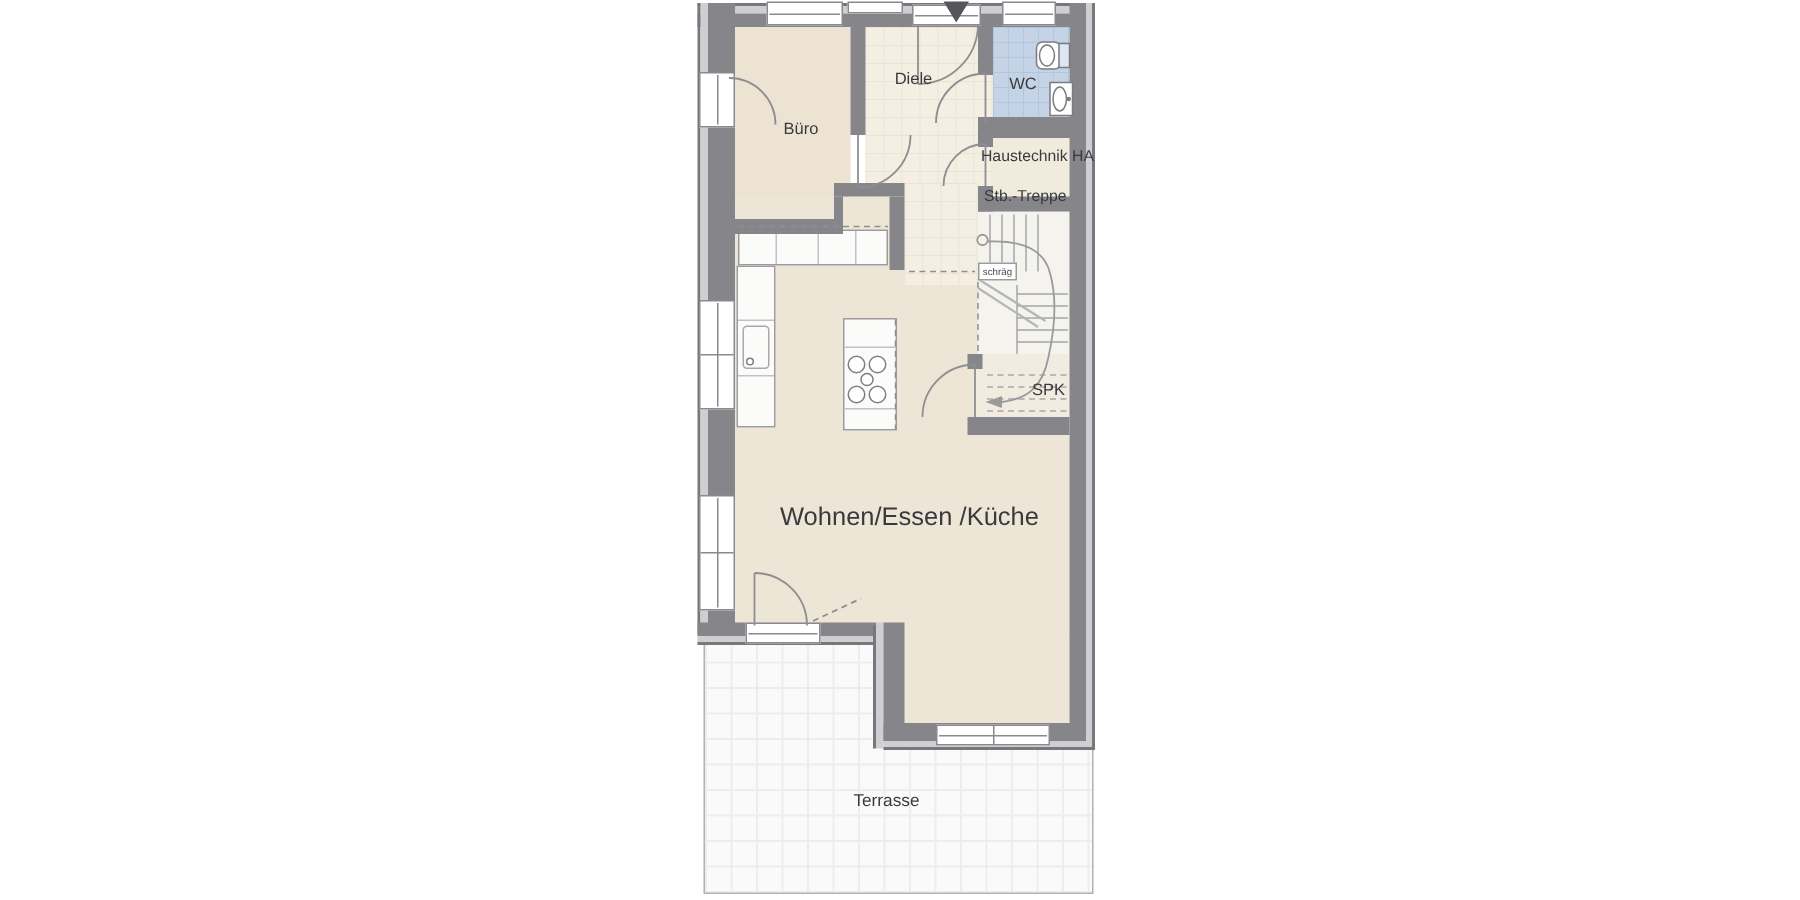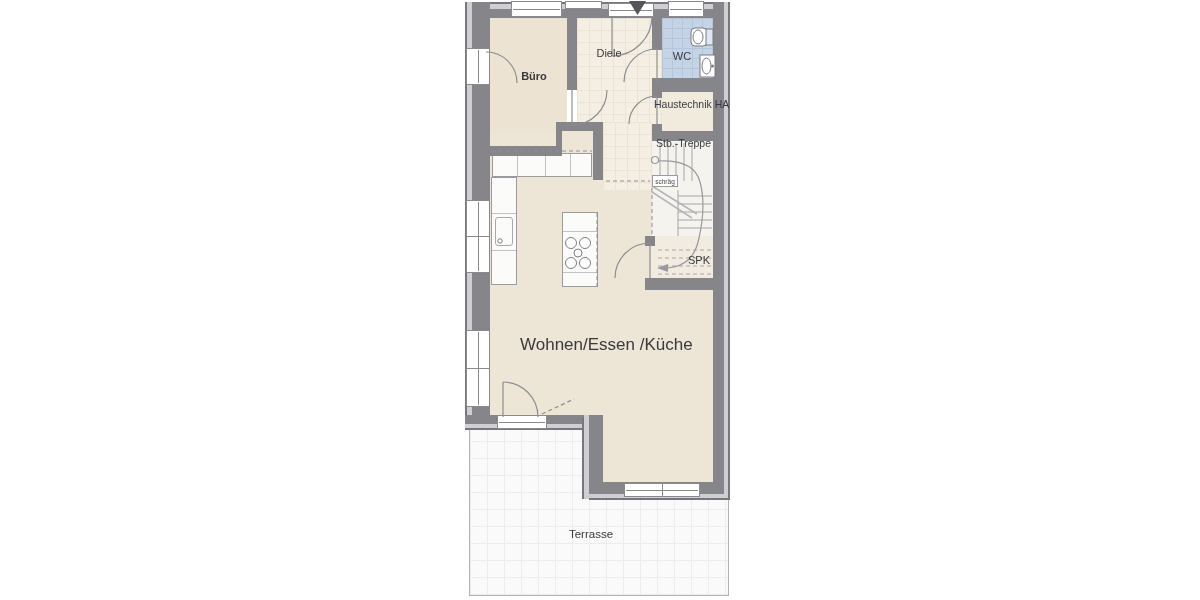--- a/index.html
+++ b/index.html
@@ -208,22 +208,22 @@
     <g stroke="#7e7e83" stroke-width="1" fill="#ffffff">
       <circle cx="571" cy="243" r="5.5"></circle>
         <circle cx="585" cy="243" r="5.5"></circle>
       <circle cx="578" cy="253" r="4"></circle>
       <circle cx="571" cy="263" r="5.5"></circle>
         <circle cx="585" cy="263" r="5.5"></circle>
     </g>
     <circle cx="500" cy="241" r="2.2" stroke="#7e7e83" stroke-width="1" fill="#ffffff"></circle>
   </svg>
 
-  <div class="lbl lbl-c" style="left:510px;top:70px;width:48px;font-weight:bold;">Büro</div>
+  <div class="lbl lbl-c" style="left:510px;top:80px;width:48px;">Büro</div>
   <div class="lbl lbl-c" style="left:585px;top:47px;width:48px;">Diele</div>
   <div class="lbl lbl-c" style="left:664px;top:50px;width:36px;">WC</div>
   <div class="lbl" style="left:654px;top:98px;font-size:10.5px;">Haustechnik HA</div>
-  <div class="lbl" style="left:656px;top:137px;font-size:10.5px;">Stb.-Treppe</div>
+  <div class="lbl" style="left:656px;top:125px;font-size:10.5px;">Stb.-Treppe</div>
   <div class="schraeg-box" style="left:652px;top:175px;width:26px;height:12px;">schräg</div>
   <div class="lbl" style="left:688px;top:254px;">SPK</div>
   <div class="lbl lbl-c" style="left:520px;top:335px;width:162px;font-size:17px;">Wohnen/Essen /Küche</div>
   <div class="lbl lbl-c" style="left:550px;top:528px;width:82px;font-size:11.5px;">Terrasse</div>
 </div>
 
 </body></html>

